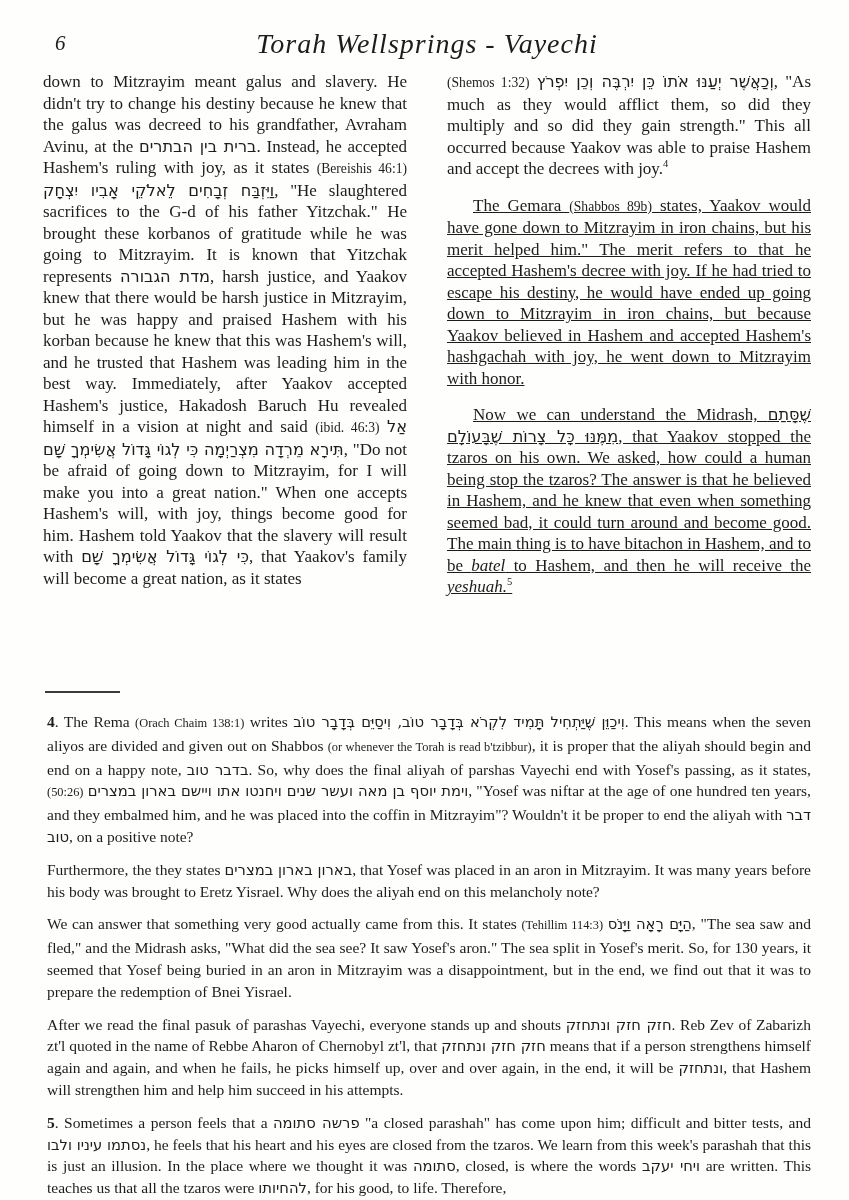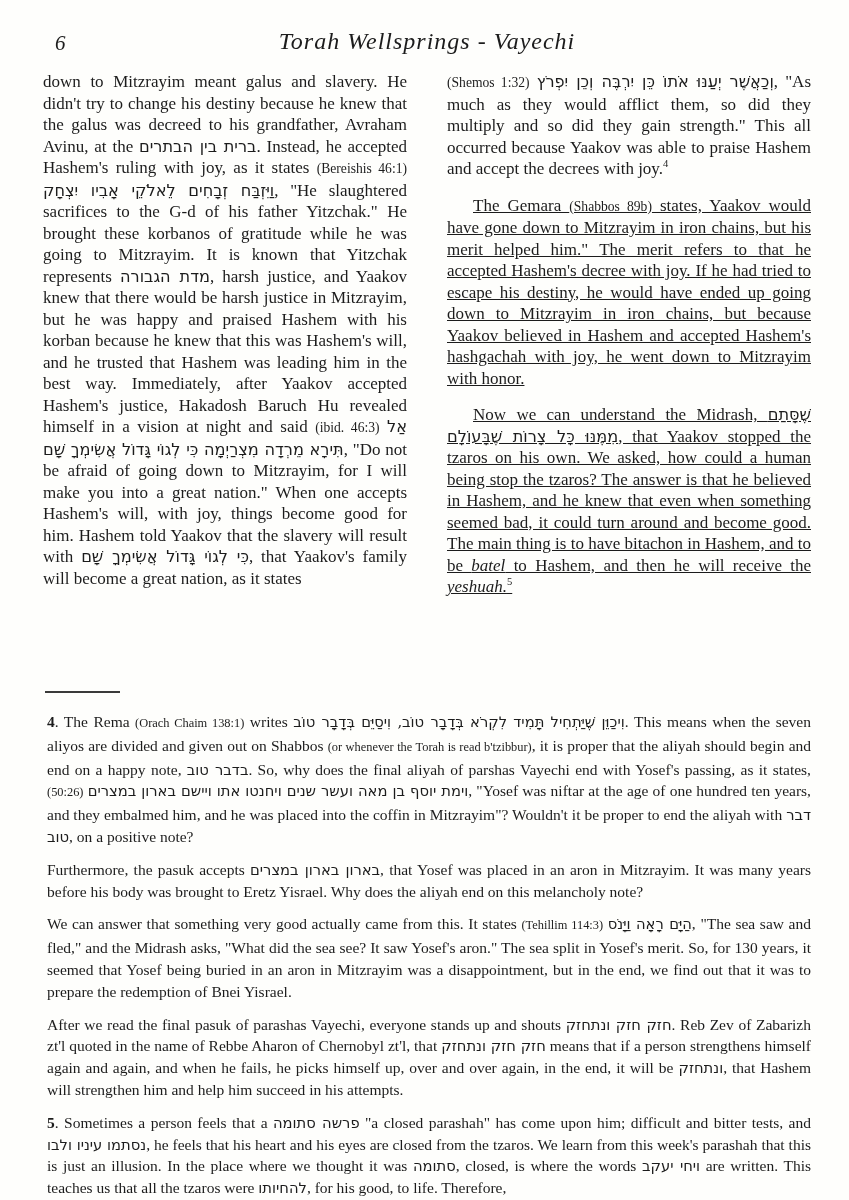--- a/index.html
+++ b/index.html
@@ -15,21 +15,21 @@
   }
   
   .header{position:absolute;top:28px;left:43px;width:768px;height:34px;}
   .page-num{
     position:absolute;left:12px;top:3px;
     font-style:italic;font-size:21px;
   }
   .title{
     text-align:center;
     font-style:italic;
-    font-size:24px;
+    font-size:28px;
     letter-spacing:1px;
   }
   
   .main{
     position:absolute;top:71px;left:43px;width:768px;
     display:flex;gap:40px;
   }
   .col{
     width:373px;
     font-size:17px;
@@ -77,19 +77,19 @@
       <p><span class="seg-cite">(Shemos 1:32)</span><span> </span><span class="seg-he" dir="rtl">וְכַאֲשֶׁר יְעַנּוּ אֹתוֹ כֵּן יִרְבֶּה וְכֵן יִפְרֹץ</span><span>, "As much as they would afflict them, so did they multiply and so did they gain strength." This all occurred because Yaakov was able to praise Hashem and accept the decrees with joy.</span><span class="seg-sup">4</span></p>
       <p class="indent gap"><span>The Gemara </span><span class="seg-cite">(Shabbos 89b)</span><span> states, Yaakov would have gone down to Mitzrayim in iron chains, but his merit helped him." The merit refers to that he accepted Hashem's decree with joy. If he had tried to escape his destiny, he would have ended up going down to Mitzrayim in iron chains, but because Yaakov believed in Hashem and accepted Hashem's hashgachah with joy, he went down to Mitzrayim with honor.</span></p>
       <p class="indent gap"><span>Now we can understand the Midrash, </span><span class="seg-he" dir="rtl">שֶׁסָּתַם מִמֶּנּוּ כָּל צָרוֹת שֶׁבָּעוֹלָם</span><span>, that Yaakov stopped the tzaros on his own. We asked, how could a human being stop the tzaros? The answer is that he believed in Hashem, and he knew that even when something seemed bad, it could turn around and become good. The main thing is to have bitachon in Hashem, and to be </span><span class="seg-it">batel</span><span> to Hashem, and then he will receive the </span><span class="seg-it">yeshuah.</span><span class="seg-sup">5</span></p>
     </div>
   </div>
 
   <div class="divider"></div>
 
   <div class="footnotes">
     <p><span class="seg-b">4</span><span>. The Rema </span><span class="seg-cite">(Orach Chaim 138:1)</span><span> writes </span><span class="seg-he" dir="rtl">וִיכַוֵּן שֶׁיַּתְחִיל תָּמִיד לִקְרֹא בְּדָבָר טוֹב, וִיסַיֵּם בְּדָבָר טוֹב</span><span>. This means when the seven aliyos are divided and given out on Shabbos </span><span class="seg-cite">(or whenever the Torah is read b'tzibbur)</span><span>, it is proper that the aliyah should begin and end on a happy note, </span><span class="seg-he" dir="rtl">בדבר טוב</span><span>. So, why does the final aliyah of parshas Vayechi end with Yosef's passing, as it states, </span><span class="seg-cite">(50:26)</span><span> </span><span class="seg-he" dir="rtl">וימת יוסף בן מאה ועשר שנים ויחנטו אתו ויישם בארון במצרים</span><span>, "Yosef was niftar at the age of one hundred ten years, and they embalmed him, and he was placed into the coffin in Mitzrayim"? Wouldn't it be proper to end the aliyah with </span><span class="seg-he" dir="rtl">דבר טוב</span><span>, on a positive note?</span></p>
-    <p><span>Furthermore, the pasuk accepts </span><span class="seg-he" dir="rtl">בארון בארון במצרים</span><span>, that Yosef was placed in an aron in Mitzrayim. It was many years before his body was brought to Eretz Yisrael. Why does the aliyah end on this melancholy note?</span></p>
+    <p><span>Furthermore, the they states </span><span class="seg-he" dir="rtl">בארון בארון במצרים</span><span>, that Yosef was placed in an aron in Mitzrayim. It was many years before his body was brought to Eretz Yisrael. Why does the aliyah end on this melancholy note?</span></p>
     <p><span>We can answer that something very good actually came from this. It states </span><span class="seg-cite">(Tehillim 114:3)</span><span> </span><span class="seg-he" dir="rtl">הַיָּם רָאָה וַיָּנֹס</span><span>, "The sea saw and fled," and the Midrash asks, "What did the sea see? It saw Yosef's aron." The sea split in Yosef's merit. So, for 130 years, it seemed that Yosef being buried in an aron in Mitzrayim was a disappointment, but in the end, we find out that it was to prepare the redemption of Bnei Yisrael.</span></p>
     <p><span>After we read the final pasuk of parashas Vayechi, everyone stands up and shouts </span><span class="seg-he" dir="rtl">חזק חזק ונתחזק</span><span>. Reb Zev of Zabarizh zt'l quoted in the name of Rebbe Aharon of Chernobyl zt'l, that </span><span class="seg-he" dir="rtl">חזק חזק ונתחזק</span><span> means that if a person strengthens himself again and again, and when he fails, he picks himself up, over and over again, in the end, it will be </span><span class="seg-he" dir="rtl">ונתחזק</span><span>, that Hashem will strengthen him and help him succeed in his attempts.</span></p>
     <p><span class="seg-b">5</span><span>. Sometimes a person feels that a </span><span class="seg-he" dir="rtl">פרשה סתומה</span><span> "a closed parashah" has come upon him; difficult and bitter tests, and </span><span class="seg-he" dir="rtl">נסתמו עיניו ולבו</span><span>, he feels that his heart and his eyes are closed from the tzaros. We learn from this week's parashah that this is just an illusion. In the place where we thought it was </span><span class="seg-he" dir="rtl">סתומה</span><span>, closed, is where the words </span><span class="seg-he" dir="rtl">ויחי יעקב</span><span> are written. This teaches us that all the tzaros were </span><span class="seg-he" dir="rtl">להחיותו</span><span>, for his good, to life. Therefore,</span></p>
   </div>
 
 </div>
 
 </body></html>

